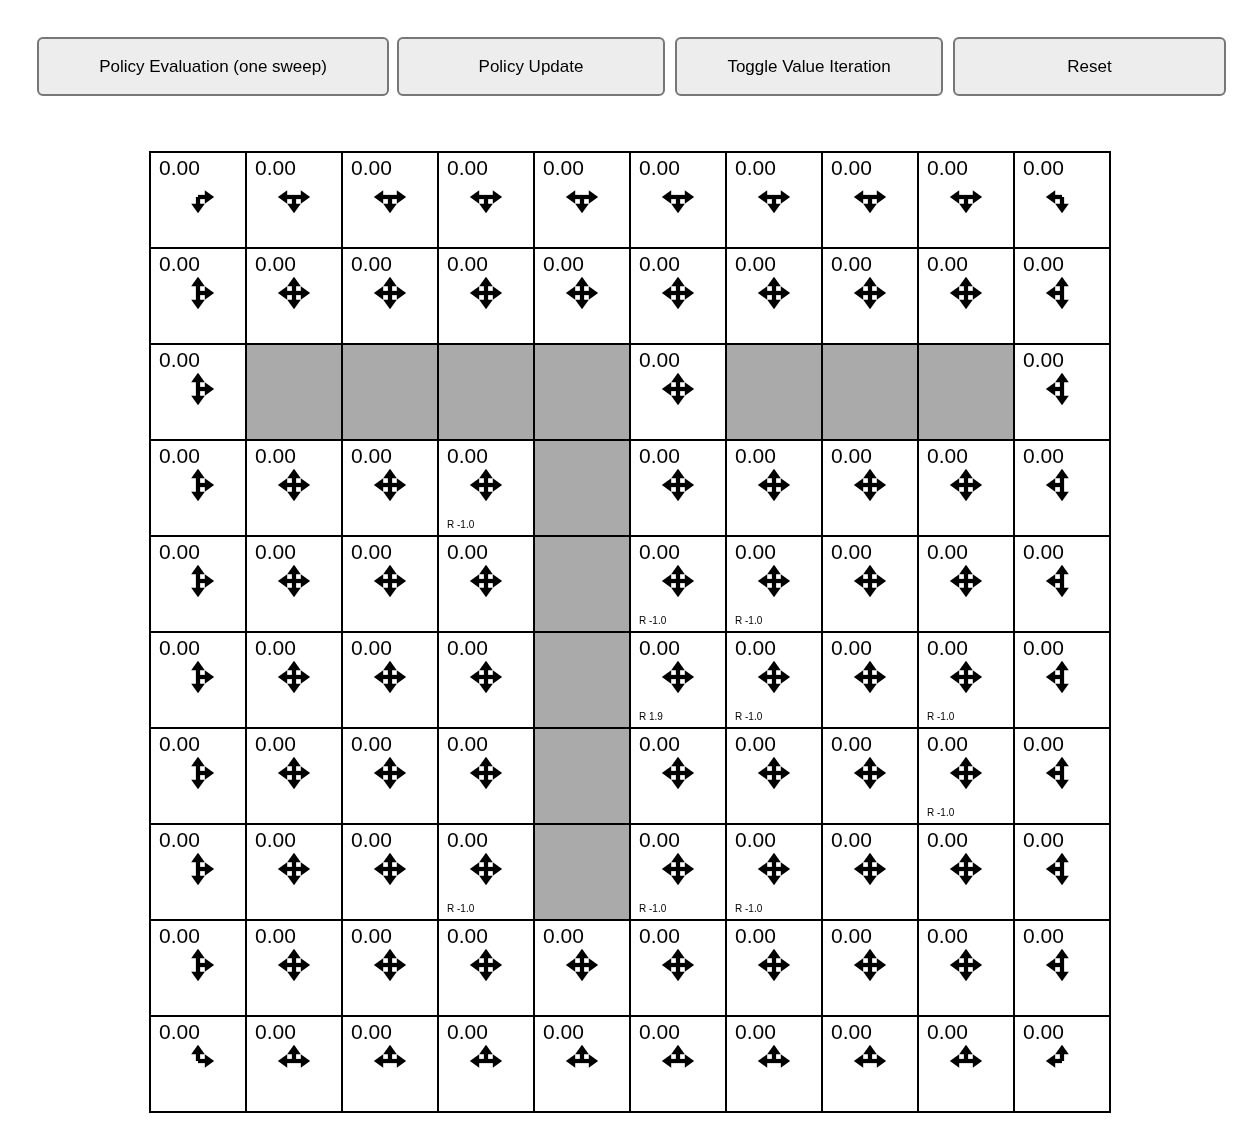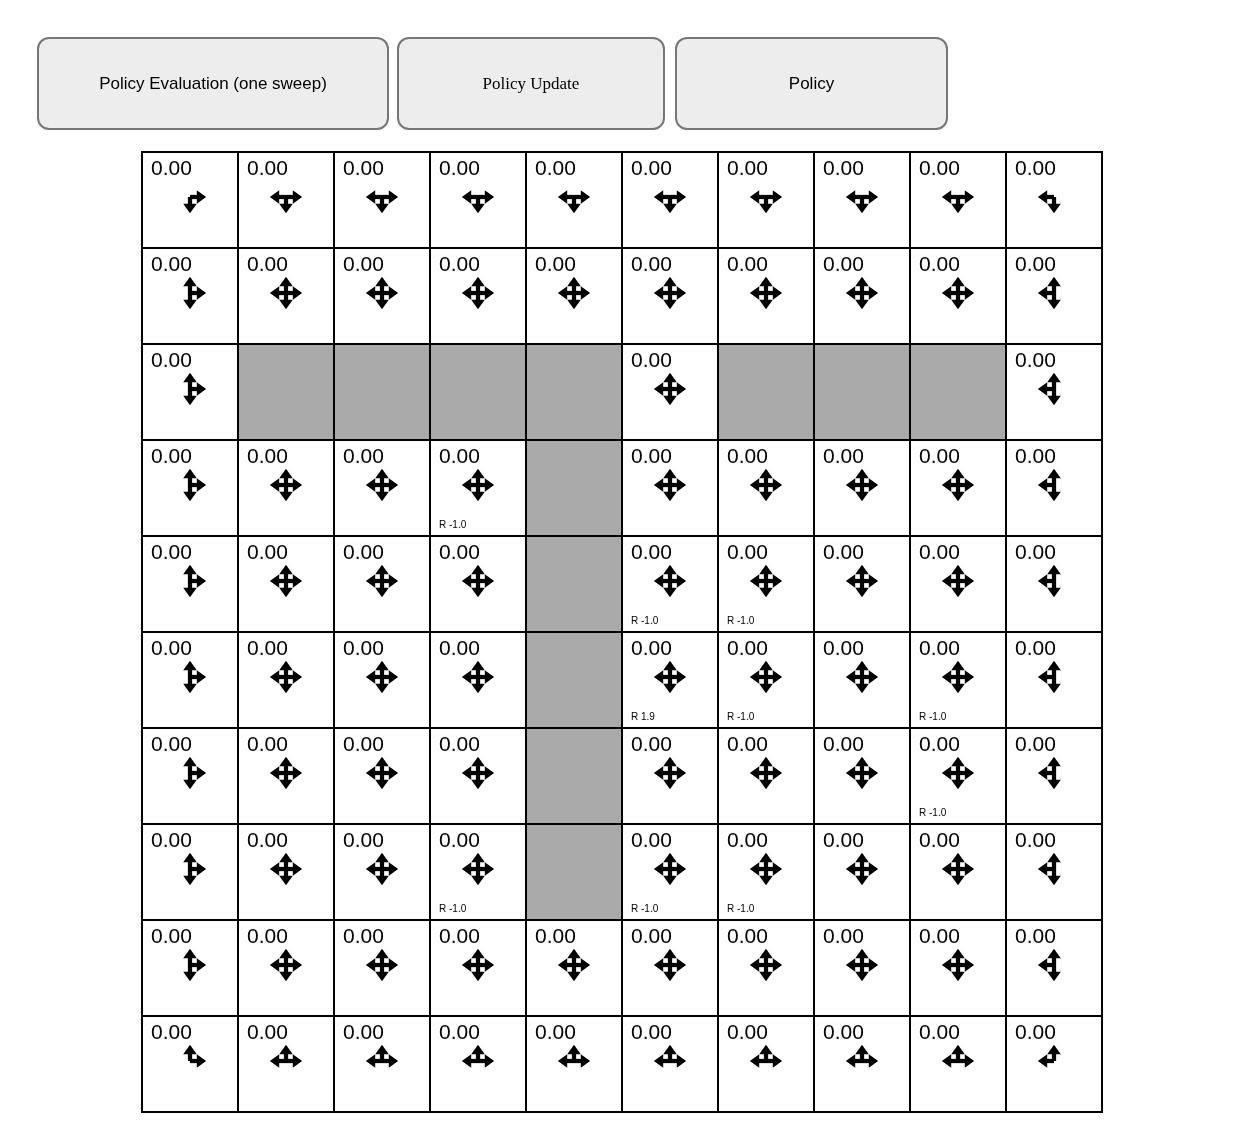--- a/index.html
+++ b/index.html
@@ -1,47 +1,48 @@
 <!DOCTYPE html>
 <html><head>
 <meta charset="utf-8">
 <title>GridWorld Planning Demo</title>
 <style>
   html,body{margin:0;padding:0;background:#ffffff;font-family:"Liberation Sans",sans-serif;}
   .stage{position:relative;width:1258px;height:1136px;background:#fff;overflow:hidden;}
 
   
   .toolbar{position:absolute;left:37px;top:37px;display:flex;}
-  .btn{height:93px;background:#ededed;border:2px solid #777;border-radius:12px;
+  .btn{height:59px;background:#ededed;border:2px solid #777;border-radius:6px;
        font-family:"Liberation Sans",sans-serif;font-size:17px;color:#000;
        display:flex;align-items:center;justify-content:center;cursor:pointer;
        box-sizing:border-box;padding:0 10px;}
   .btn-0{width:352px;margin-right:8px;}
-  .btn-1{width:268px;margin-right:10px;font-family:Liberation Serif, serif;}
+  .btn-1{width:268px;margin-right:10px;}
   .btn-2{width:268px;margin-right:10px;}
   .btn-3{width:273px;}
 
   
-  .grid{position:absolute;left:141px;top:151px;border:1px solid #000;
+  .grid{position:absolute;left:149px;top:151px;border:1px solid #000;
         display:grid;grid-template-columns:repeat(10,96px);grid-template-rows:repeat(10,96px);}
   .cell{position:relative;box-sizing:border-box;border:1px solid #000;background:#fff;}
   .cell.wall{background:#aaaaaa;}
   .cell .val{position:absolute;left:8px;top:2px;font-size:21px;color:#000;line-height:1.2;}
   .cell .rew{position:absolute;left:8px;bottom:5px;font-size:10px;color:#000;}
   .cell svg{position:absolute;left:50%;top:27px;transform:translateX(-50%);}
 </style>
 </head>
 <body>
 
 <div class="stage">
 
   <div class="toolbar">
     <button class="btn btn-0">Policy Evaluation (one sweep)</button>
     <button class="btn btn-1">Policy Update</button>
-    <button class="btn btn-3">Policy</button>
+    <button class="btn btn-2">Toggle Value Iteration</button>
+    <button class="btn btn-3">Reset</button>
   </div>
 
   <div class="grid">
       <div class="cell">
         <div class="val">0.00</div>
         <svg width="34" height="34" viewBox="0 0 40 40">
           <line x1="20" y1="20" x2="30" y2="20" stroke="#000000" stroke-width="5"></line>
           <polygon points="39,20 28,12 28,28" fill="#000000"></polygon>
           <line x1="20" y1="20" x2="20" y2="30" stroke="#000000" stroke-width="5"></line>
           <polygon points="20,39 12,28 28,28" fill="#000000"></polygon>

